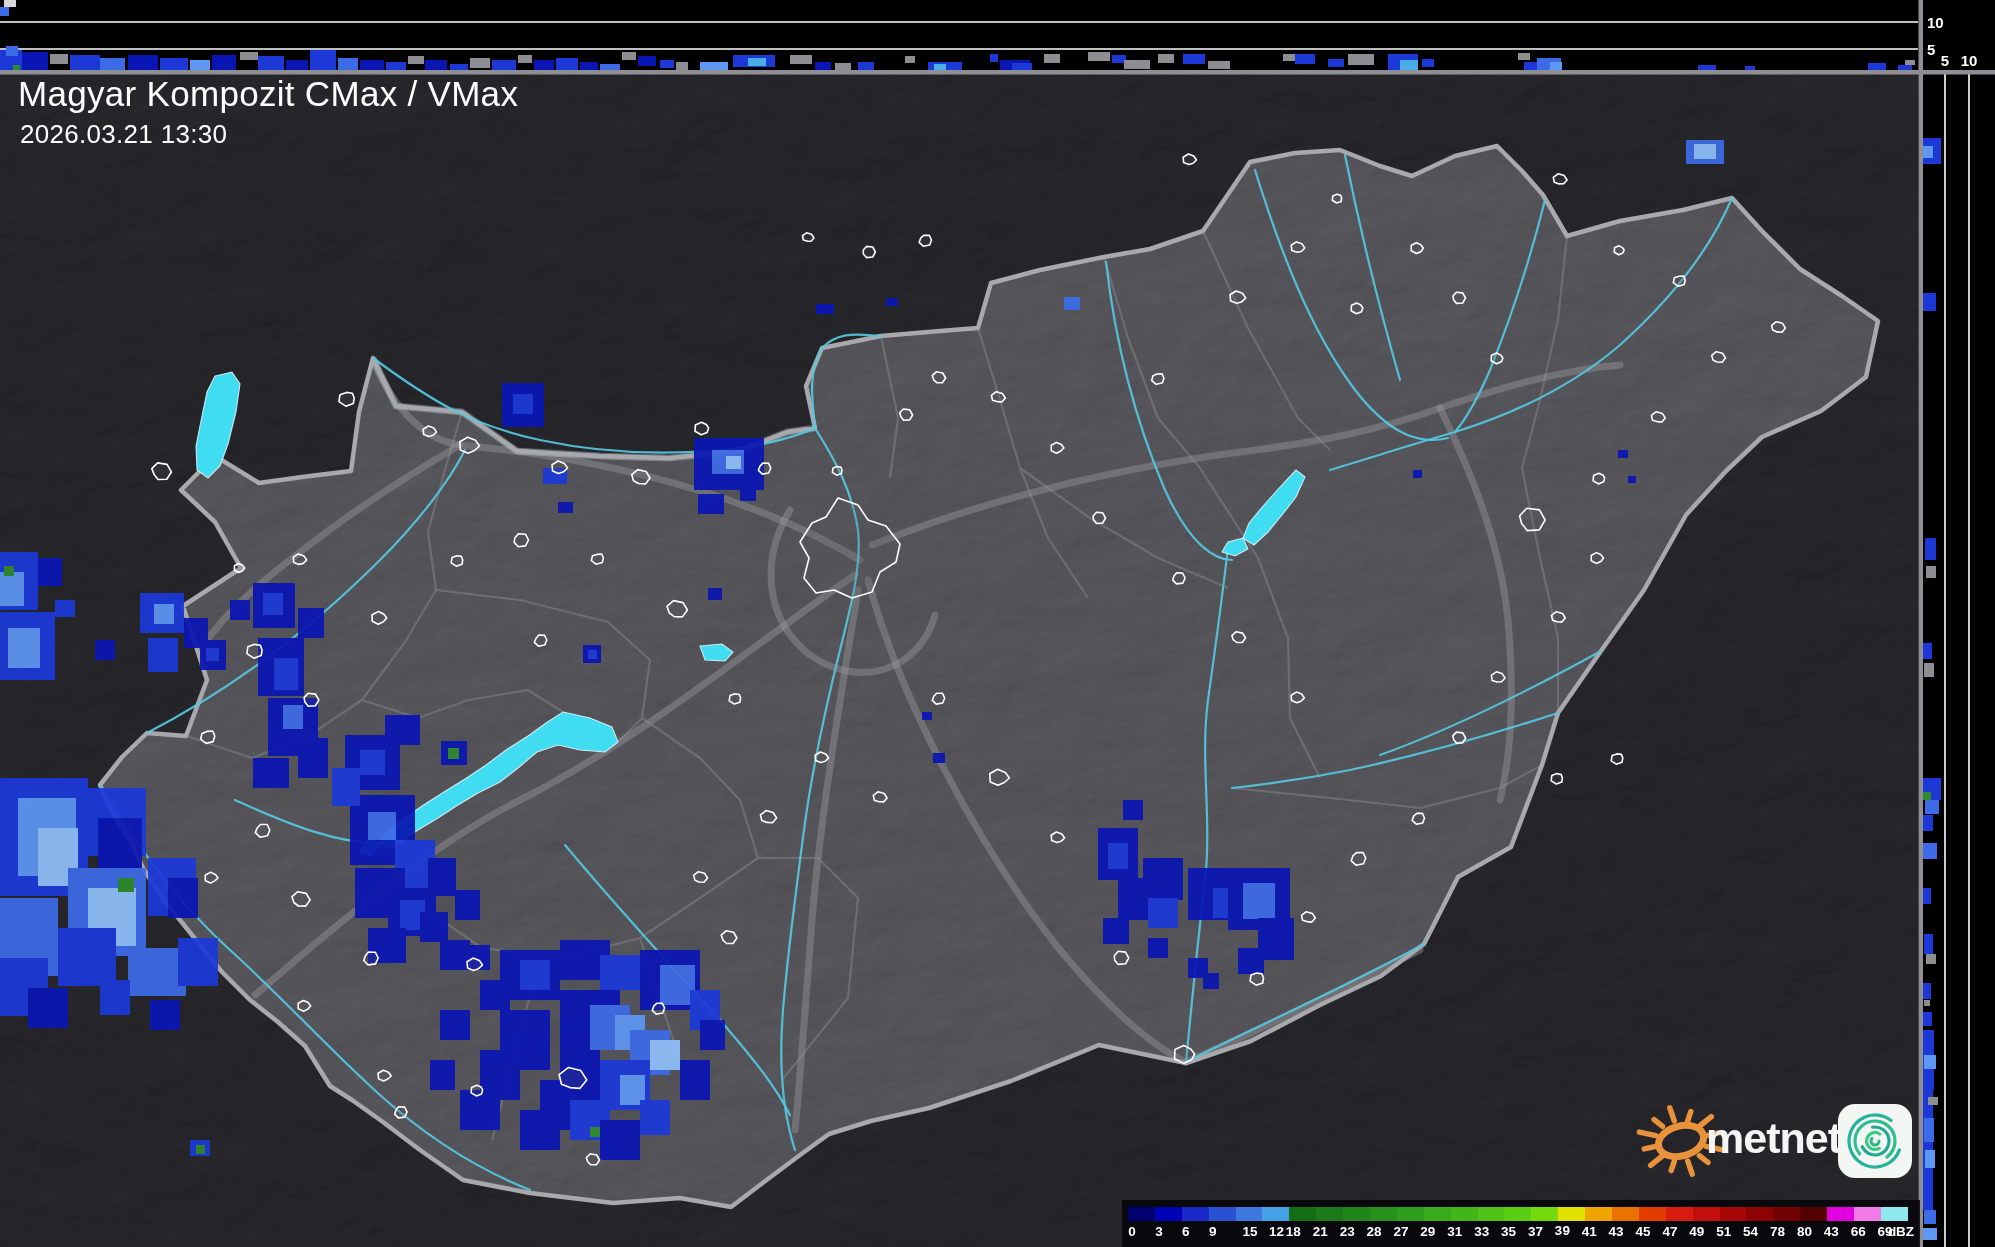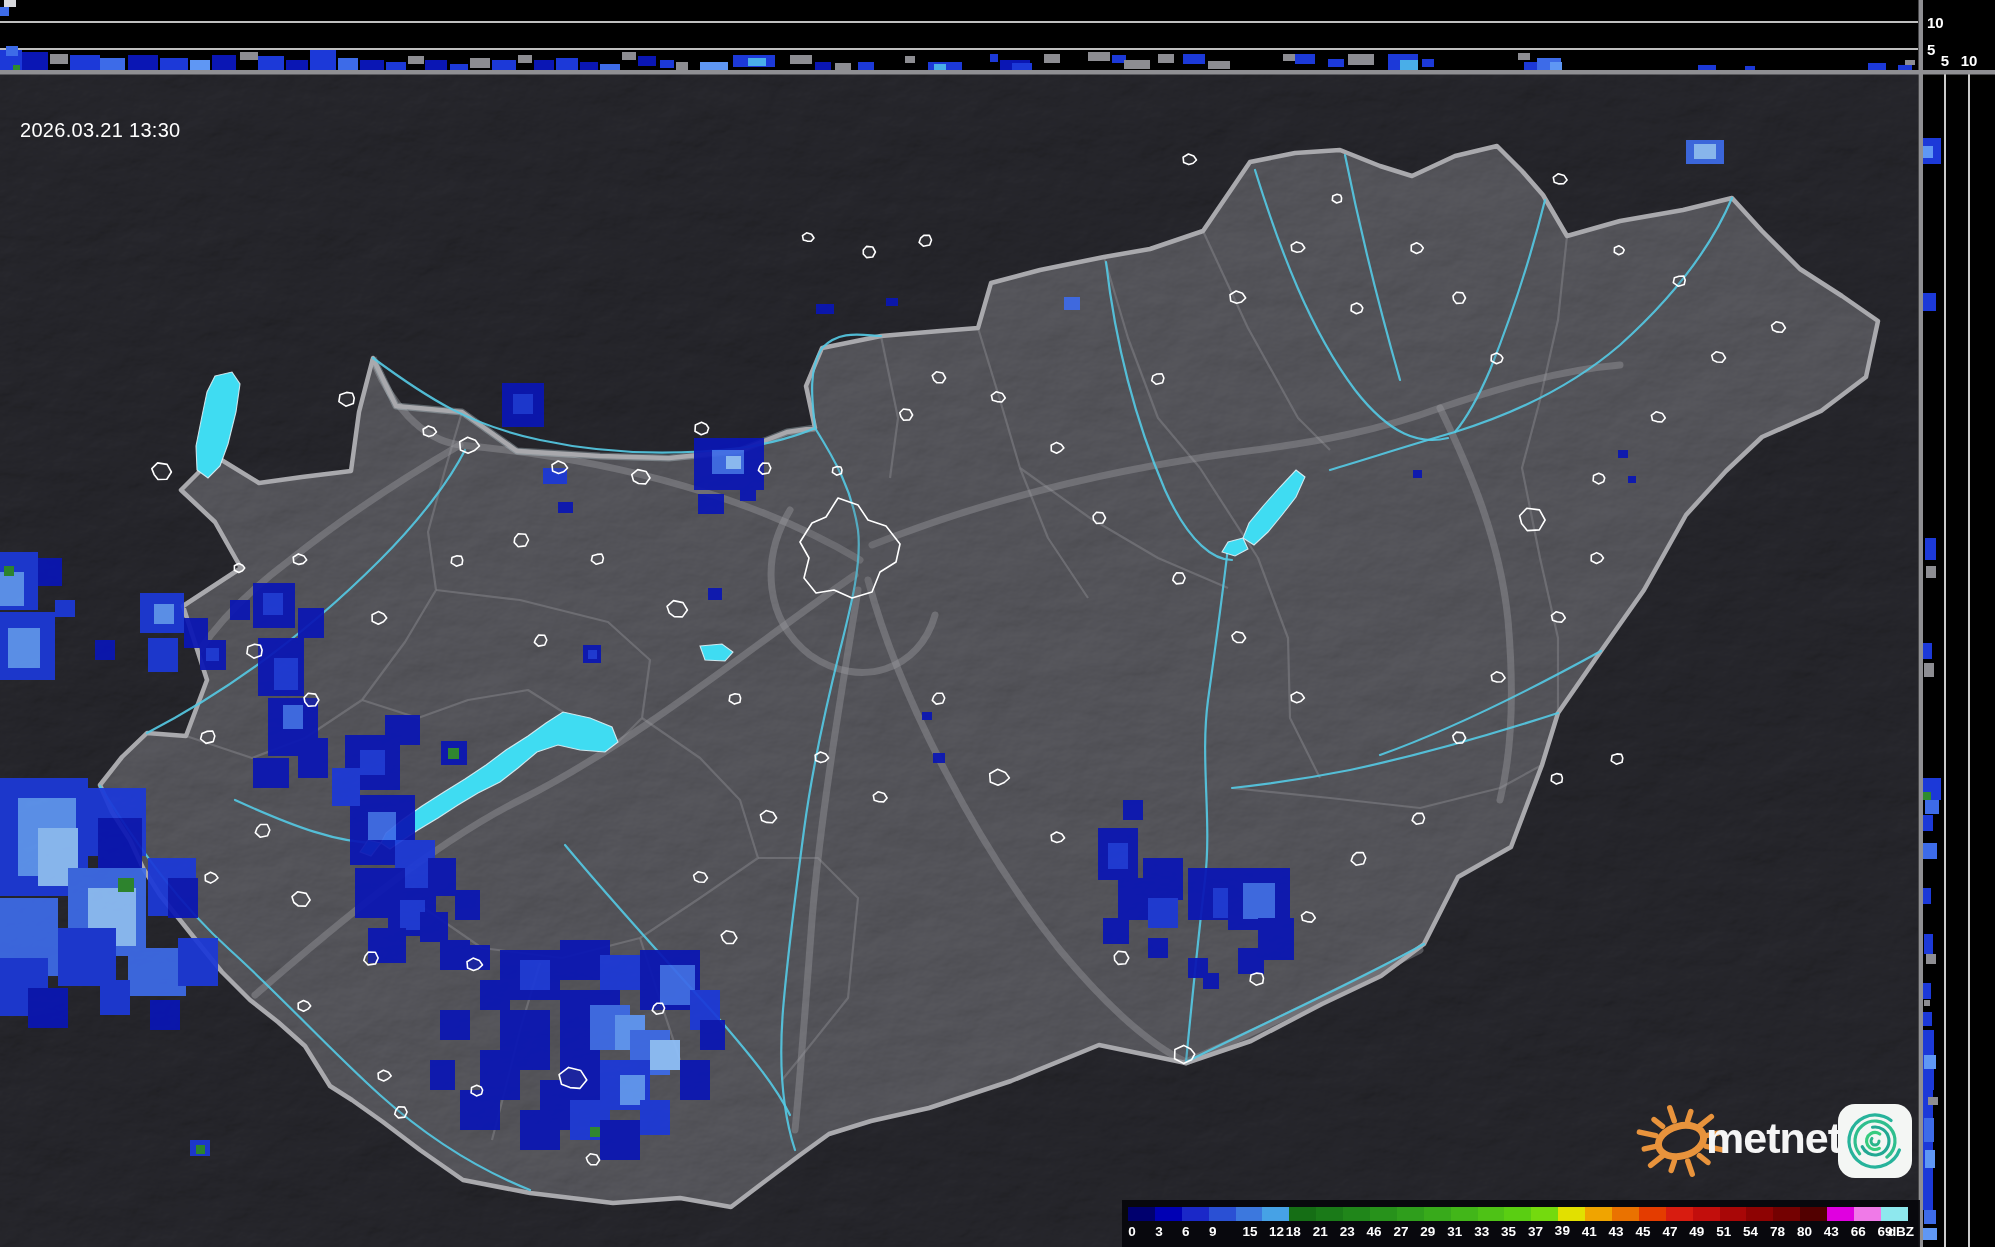--- a/index.html
+++ b/index.html
@@ -8,21 +8,21 @@
   #map-svg{position:absolute;left:0;top:0;}
   
   .county{stroke:var(--county-border,#75757b);stroke-width:2.2;fill:none;opacity:.75;stroke-linejoin:round;}
   .mway{stroke:var(--motorway,#9a9aa0);stroke-width:7;fill:none;opacity:.42;stroke-linecap:round;stroke-linejoin:round;}
   .hu-border{stroke:var(--country-border,#a9a9ad);stroke-width:4.5;fill:none;stroke-linejoin:round;}
   .river{stroke:var(--river,#55c8e2);stroke-width:2.2;fill:none;opacity:.92;stroke-linecap:round;stroke-linejoin:round;}
   .lake{fill:var(--lake,#3fdcf2);stroke:#e8f6fa;stroke-width:1.1;stroke-opacity:.85;}
   .city{stroke:var(--city-outline,#fff);stroke-width:1.6;fill:rgba(90,90,96,.18);stroke-linejoin:round;}
   .gridline{stroke:#ffffff;stroke-width:1.6;}
   .page-title{position:absolute;left:18px;top:74px;font-size:35px;color:#fff;letter-spacing:.3px;}
-  .page-timestamp{position:absolute;left:20px;top:119px;font-size:20px;color:#fff;letter-spacing:.3px;}
+  .page-timestamp{position:absolute;left:20px;top:119px;font-size:26px;color:#fff;letter-spacing:.3px;}
   .axis-label{position:absolute;color:#fff;font-weight:bold;font-size:15px;transform:translate(0,-50%);}
   .axis-label.vlabel{transform:translate(-50%,0);}
   .logo-text{position:absolute;left:1706px;top:1114px;font-size:43px;font-weight:bold;color:#f5f5f5;letter-spacing:-1px;}
   .colorbar-panel{position:absolute;left:1122px;top:1200px;width:798px;height:47px;background:rgba(4,4,8,.85);}
   .cb-bar{position:absolute;left:6px;top:7px;width:780px;height:14px;display:flex;}
   .cb-cell{height:14px;}
   .cb-label{position:absolute;top:24px;transform:translateX(-50%);color:#fff;font-size:13.5px;font-weight:bold;}
 </style>
 </head>
 <body>
@@ -477,20 +477,21 @@
         <circle cx="1875" cy="1141" r="26" stroke="#27b39b" stroke-width="3.2" stroke-dasharray="130 33" transform="rotate(20 1875 1141)"></circle>
         <circle cx="1875" cy="1141" r="20" stroke="#2fbf8e" stroke-width="3.2" stroke-dasharray="95 31" transform="rotate(140 1875 1141)"></circle>
         <circle cx="1875" cy="1141" r="14" stroke="#23a893" stroke-width="3.2" stroke-dasharray="62 26" transform="rotate(260 1875 1141)"></circle>
         <circle cx="1875" cy="1141" r="8.5" stroke="#38cc7f" stroke-width="3.2" stroke-dasharray="36 17" transform="rotate(60 1875 1141)"></circle>
         <circle cx="1875" cy="1141" r="4" stroke="#2bb58a" stroke-width="3" stroke-dasharray="15 10"></circle>
       </g>
     </g>
   </g>
 </svg>
 
+<div class="page-title">Magyar Kompozit CMax / VMax</div>
 <div class="page-timestamp">2026.03.21 13:30</div>
 
 <div class="axis-label" style="left:1927px;top:22px">10</div>
 <div class="axis-label" style="left:1927px;top:49px">5</div>
 <div class="axis-label vlabel" style="left:1945px;top:52px">5</div>
 <div class="axis-label vlabel" style="left:1969px;top:52px">10</div>
 
 <div class="logo-text">metnet</div>
 
 <div class="colorbar-panel">
@@ -527,21 +528,21 @@
       </div>
 <span class="cb-label" style="left: 10px;">0</span>
       <span class="cb-label" style="left: 36.8966px;">3</span>
       <span class="cb-label" style="left: 63.7931px;">6</span>
       <span class="cb-label" style="left: 90.6897px;">9</span>
       <span class="cb-label" style="left: 117.586px; margin-left: 37px;">12</span>
       <span class="cb-label" style="left: 128px;">15</span>
       <span class="cb-label" style="left: 171.379px;">18</span>
       <span class="cb-label" style="left: 198.276px;">21</span>
       <span class="cb-label" style="left: 225.172px;">23</span>
-      <span class="cb-label" style="left: 252.069px;">46</span>
+      <span class="cb-label" style="left: 252.069px;">28</span>
       <span class="cb-label" style="left: 278.966px;">27</span>
       <span class="cb-label" style="left: 305.862px;">29</span>
       <span class="cb-label" style="left: 332.759px;">31</span>
       <span class="cb-label" style="left: 359.655px;">33</span>
       <span class="cb-label" style="left: 386.552px;">35</span>
       <span class="cb-label" style="left: 413.448px;">37</span>
       <span class="cb-label" style="left: 440.345px; font-family: Liberation Mono, monospace;">39</span>
       <span class="cb-label" style="left: 467.241px;">41</span>
       <span class="cb-label" style="left: 494.138px;">43</span>
       <span class="cb-label" style="left: 521.034px;">45</span>

